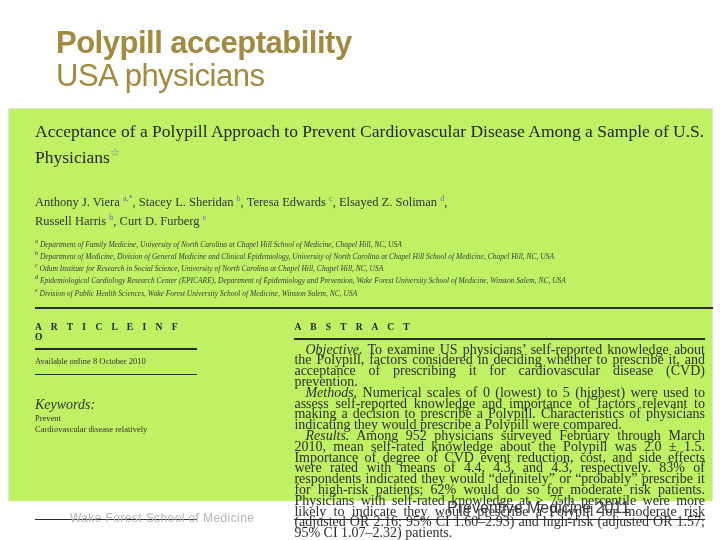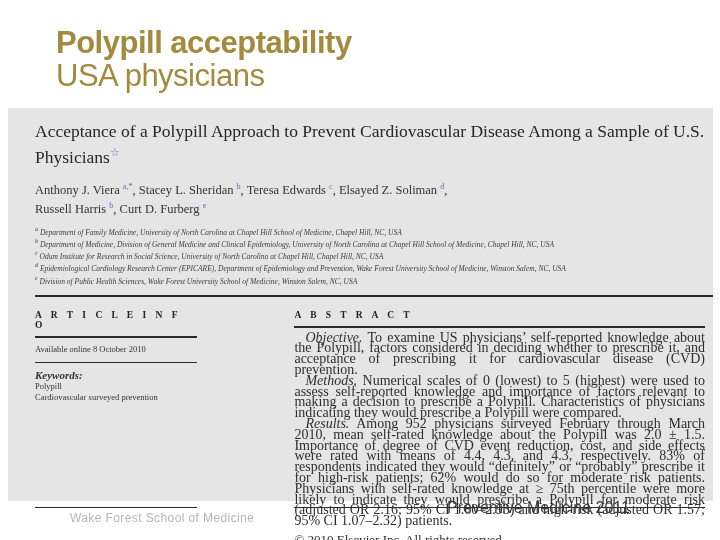--- a/index.html
+++ b/index.html
@@ -6,42 +6,42 @@
   body{
     width:720px;height:540px;background:#ffffff;overflow:hidden;position:relative;
     font-family:"Liberation Sans",sans-serif;
   }
   
   .slide-title{position:absolute;left:56px;top:26px;color:#a28a3e;line-height:33px;}
   .slide-title .t1{font-size:31px;font-weight:bold;letter-spacing:-0.5px;}
   .slide-title .t2{font-size:31px;font-weight:normal;letter-spacing:-0.5px;}
   
   .paper{
-    position:absolute;left:8px;top:108px;width:703px;height:392px;background:#e5e5e5;
+    position:absolute;left:8px;top:108px;width:703px;height:392px;background:#bef264;
     border:1px solid #e4e4e2;border-bottom:none;
     font-family:"Liberation Serif",serif;color:#2e2e2e;
   }
   .paper-inner{margin:12px 0 0 26px;width:670px;}
   .paper-title{font-size:17.5px;line-height:21px;color:#262626;}
   .paper-title sup{color:#7a7ab8;font-size:11px;}
-  .authors{margin-top:11px;font-size:12.5px;line-height:15px;color:#333;}
+  .authors{margin-top:23px;font-size:12.5px;line-height:15px;color:#333;}
   .authors sup{color:#6a6aae;font-size:8px;}
   .affils{margin-top:8px;font-style:italic;font-size:7.5px;line-height:9.6px;color:#3c3c3c;}
   .affils sup{font-size:6px;color:#3c3c3c;}
   .rule-full{margin-top:9px;border-top:2px solid #2b2b2b;width:678px;}
   
   .columns{display:flex;margin-top:13px;height:198px;gap:44px;}
   .col-left{width:180px;position:relative;}
   .col-right{width:455px;margin-left:53px;position:relative;}
   .sec-head{font-size:9.5px;font-weight:bold;letter-spacing:3.5px;color:#222;}
   .rule-thick{border-top:2px solid #2b2b2b;margin-top:6px;}
   .rule-thin{border-top:1.4px solid #2b2b2b;}
   .avail{font-size:8.5px;margin-top:6px;color:#333;}
   .col-left .rule-thin{margin-top:8px;}
-  .kw-label{font-size:11px;font-style:italic;margin-top:6px;color:#333;font-weight:bold;}
+  .kw-label{font-size:14px;font-style:italic;margin-top:22px;color:#333;}
   .kw-list{font-size:8.5px;line-height:11px;color:#333;}
   .rule-bottom{position:absolute;bottom:0;left:0;right:0;border-top:1.4px solid #2b2b2b;}
   .abs-paras{margin-top:5px;}
   .abs-paras p{
     margin:0;font-size:14px;line-height:10.8px;text-align:justify;text-indent:11px;color:#2e2e2e;
   }
   .abs-paras p i{font-style:italic;}
   .copyright{font-size:13px;text-align:left;margin-top:5px;color:#2e2e2e;}
   
   .footer-left{
@@ -80,22 +80,22 @@
 
     <div class="columns">
 
       <div class="col-left">
         <div class="sec-head">A R T I C L E   I N F O</div>
         <div class="rule-thick"></div>
         <div class="avail">Available online 8 October 2010</div>
         <div class="rule-thin"></div>
         <div class="kw-label">Keywords:</div>
         <div class="kw-list">
-            <div>Polypill</div>
-            <div>Cardiovascular surveyed prevention</div>
+            <div>Prevent</div>
+            <div>Cardiovascular disease relatively</div>
           </div>
         <div class="rule-bottom"></div>
       </div>
 
       <div class="col-right">
         <div class="sec-head">A B S T R A C T</div>
         <div class="rule-thick"></div>
         <div class="abs-paras">
             <p><i>Objective.</i> To examine US physicians’ self-reported knowledge about the Polypill, factors considered in deciding whether to prescribe it, and acceptance of prescribing it for cardiovascular disease (CVD) prevention.</p>
             <p><i>Methods.</i> Numerical scales of 0 (lowest) to 5 (highest) were used to assess self-reported knowledge and importance of factors relevant to making a decision to prescribe a Polypill. Characteristics of physicians indicating they would prescribe a Polypill were compared.</p>

